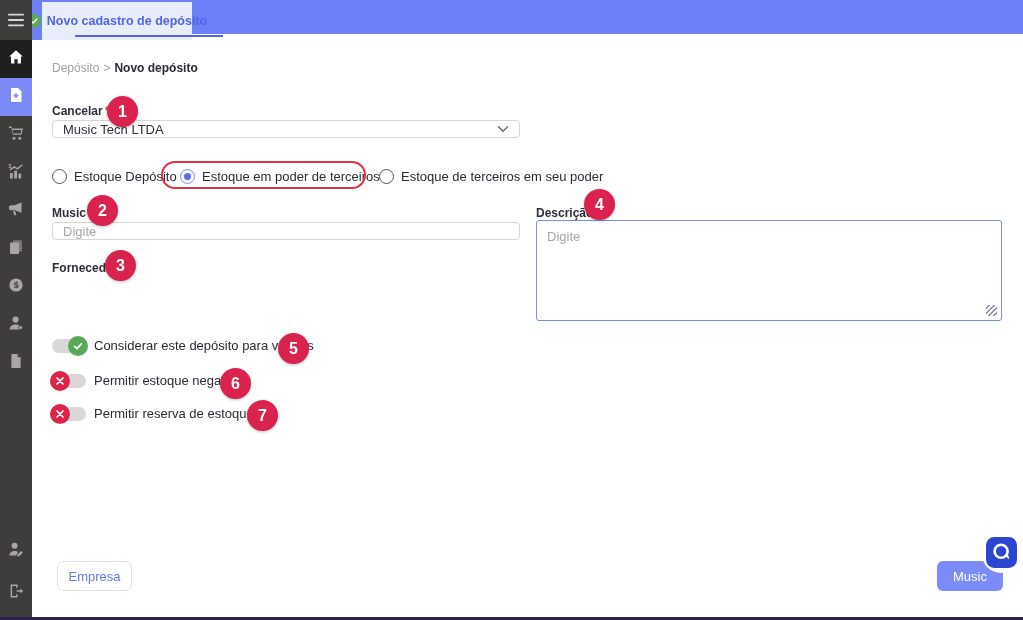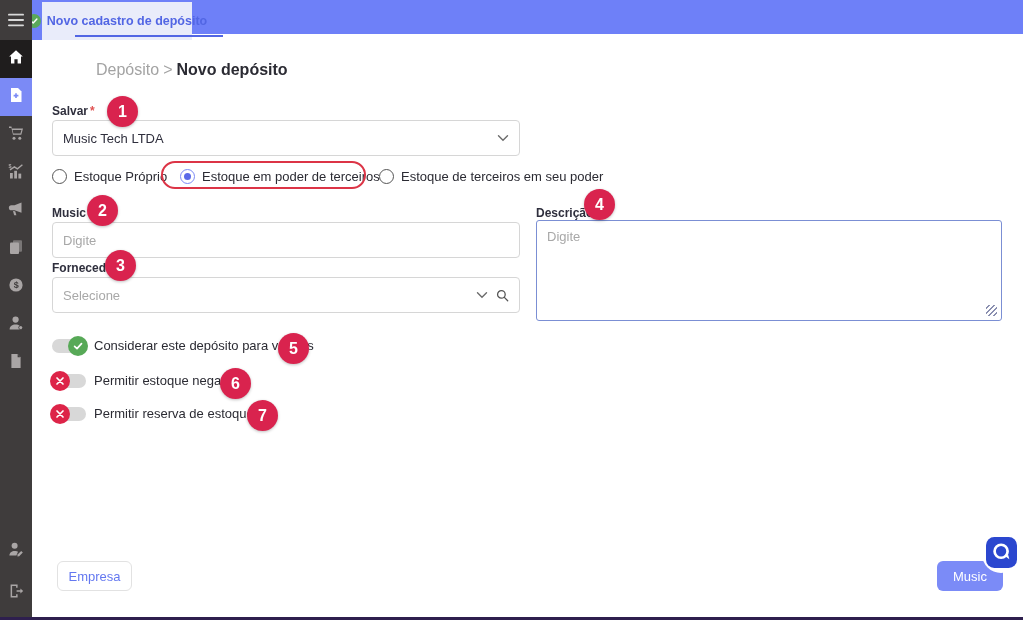--- a/index.html
+++ b/index.html
@@ -20,28 +20,28 @@
   
   .topbar { position:absolute; left:32px; top:0; width:991px; height:34px; background:#6e80f8; }
   .topbar-left-ext { position:absolute; left:32px; top:0; width:12px; height:40px; background:#6e80f8; }
   .tab { position:absolute; left:42px; top:2px; width:150px; height:38px; background:#e9ecfa; display:flex; align-items:center; justify-content:center; gap:6px; cursor:pointer; }
   .tab-check { width:14px; height:14px; border-radius:50%; background:#5aa85a; display:flex; align-items:center; justify-content:center; flex:0 0 auto; }
   .tab-check svg { width:8px; height:8px; }
   .tab-label { color:#5266e4; font-weight:bold; font-size:12.5px; white-space:nowrap; }
   .tab-underline { position:absolute; left:33px; bottom:3px; width:148px; height:2px; background:#5266e4; }
 
   
-  .breadcrumb { position:absolute; left:52px; top:61px; font-size:16px; color:#a3a3a3;margin-left:44px; }
+  .breadcrumb { position:absolute; left:52px; top:61px; font-size:12px; color:#a3a3a3; }
   .breadcrumb b { color:#2b2b33; margin-left:4px; }
   .breadcrumb .sep { margin-left:4px; }
 
   .field-label { position:absolute; font-size:12px; font-weight:bold; color:#2f2f3d; }
   .req { color:#e05252; margin-left:2px; }
 
-  .select-box, .text-input { position:absolute; width:468px; height:36px; border:1px solid #d6d6d6; border-radius:4px; background:#fff; font-size:13px; color:#2f2f3d; display:flex; align-items:center; padding:0 10px; }
+  .select-box, .text-input { position:absolute; width:468px; height:18px; border:1px solid #d6d6d6; border-radius:4px; background:#fff; font-size:13px; color:#2f2f3d; display:flex; align-items:center; padding:0 10px; }
   .select-box .value { flex:1; }
   .select-box .placeholder, input::placeholder, textarea::placeholder { color:#a8a8a8; opacity:1; }
   .icon-btn { display:flex; align-items:center; justify-content:center; margin-left:8px; }
 
   input.text-input { outline:none; }
   .empresa-label { left:52px; top:104px; }
   .empresa-box { left:52px; top:120px; }
   .nome-label { left:52px; top:206px; }
   .nome-input { left:52px; top:222px; }
   .fornecedor-label { left:52px; top:261px; }
@@ -180,63 +180,49 @@
             <path d="M8.6 7.3 h3.8 V5.4 L15.2 8 12.4 10.6 V8.7 H8.6 Z"></path>
           </svg></span>
     </div>
   </div>
 
   <div class="breadcrumb">
     <span>Depósito</span><span class="sep">&gt;</span><b>Novo depósito</b>
   </div>
 
   <div class="field-label empresa-label">
-    <span>Salvar</span><span class="req">*</span>
+    <span>Cancelar</span><span class="req">*</span>
   </div>
   <div class="select-box empresa-box">
     <span class="value">Music Tech LTDA</span>
     <span class="icon-btn">
       <svg viewBox="0 0 12 8" width="12" height="8">
           <path d="M1.5 1.8 6 6.2 10.5 1.8" fill="none" stroke="#6b6b6b" stroke-width="1.4" stroke-linecap="round"></path>
         </svg>
     </span>
   </div>
 
   <div class="radio-group rg-1">
     <span class="radio-circle"></span>
-    <span class="radio-label">Estoque Próprio</span>
+    <span class="radio-label">Estoque Depósito</span>
   </div>
   <div class="radio-group rg-2">
     <span class="radio-circle checked"></span>
     <span class="radio-label">Estoque em poder de terceiros</span>
   </div>
   <div class="radio-group rg-3">
     <span class="radio-circle"></span>
     <span class="radio-label">Estoque de terceiros em seu poder</span>
   </div>
   <div class="radio-highlight"></div>
 
   <div class="field-label nome-label">Music</div>
   <input class="text-input nome-input" placeholder="Digite" style="">
 
   <div class="field-label fornecedor-label">Fornecedor</div>
-  <div class="select-box fornecedor-box">
-    <span class="value placeholder">Selecione</span>
-    <span class="icon-btn">
-      <svg viewBox="0 0 12 8" width="12" height="8">
-          <path d="M1.5 1.8 6 6.2 10.5 1.8" fill="none" stroke="#6b6b6b" stroke-width="1.4" stroke-linecap="round"></path>
-        </svg>
-    </span>
-    <span class="icon-btn">
-      <svg viewBox="0 0 14 14" width="13" height="13">
-          <circle cx="5.8" cy="5.8" r="4.1" fill="none" stroke="#555" stroke-width="1.4"></circle>
-          <path d="M9 9 12.6 12.6" stroke="#555" stroke-width="1.4" stroke-linecap="round"></path>
-        </svg>
-    </span>
-  </div>
 
   <div class="field-label descricao-label">Descrição</div>
   <textarea class="descricao-area" placeholder="Digite" style=""></textarea>
   <span class="resize-grip"></span>
 
   <div class="toggle-row tr-1">
     <span class="toggle on">
       <span class="knob">
         <svg viewBox="0 0 10 10">
             <path d="M1.6 5.4 4 7.6 8.5 2.6" fill="none" stroke="#fff" stroke-width="1.7" stroke-linecap="round" stroke-linejoin="round"></path>

